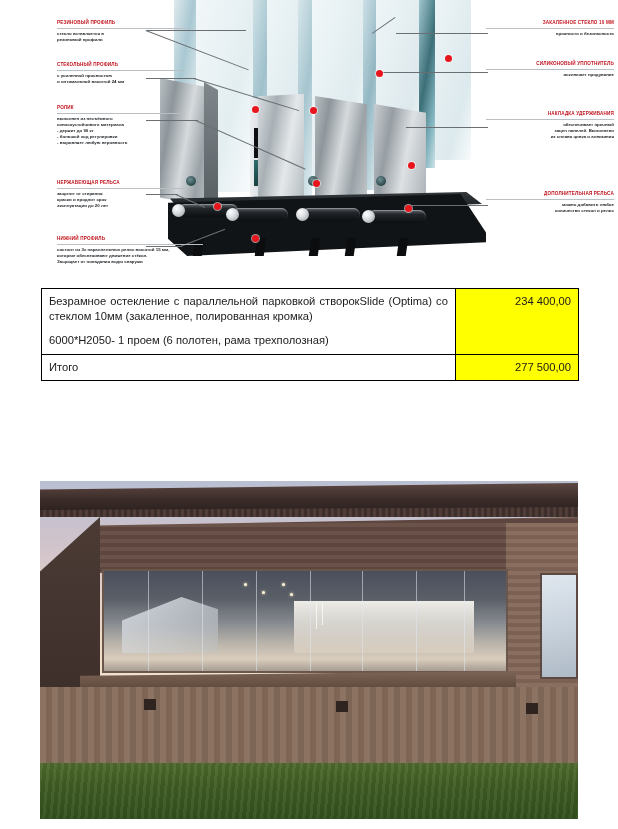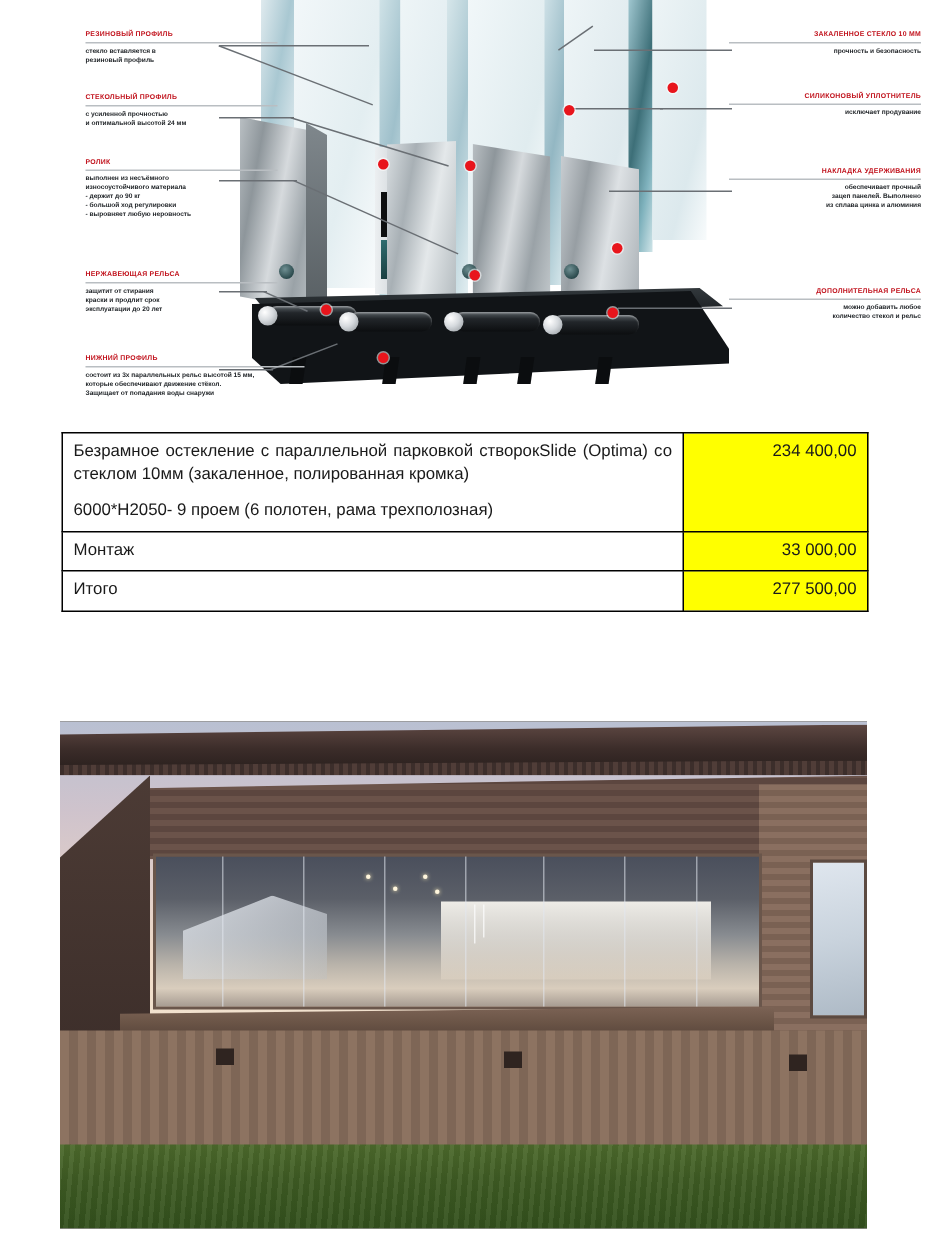--- a/index.html
+++ b/index.html
@@ -399,27 +399,23 @@
       </div>
     </div>
   </div>
 
   <div class="table-wrap">
     <table class="price">
       <tbody>
         <tr class="row-main">
           <td class="desc">
             <div>Безрамное остекление с параллельной парковкой створокSlide (Optima) со стеклом 10мм (закаленное, полированная кромка)</div>
-            <div class="ln2">6000*H2050- 9 проем (6 полотен, рама трехполозная)</div>
+            <div class="ln2">6000*H2050- 1 проем (6 полотен, рама трехполозная)</div>
           </td>
           <td class="amount">234 400,00</td>
-        </tr>
-        <tr class="row-s">
-          <td class="desc label-cell">Монтаж</td>
-          <td class="amount">33  000,00</td>
         </tr>
         <tr class="row-s">
           <td class="desc label-cell">Итого</td>
           <td class="amount">277 500,00</td>
         </tr>
       </tbody>
     </table>
   </div>
 
 

